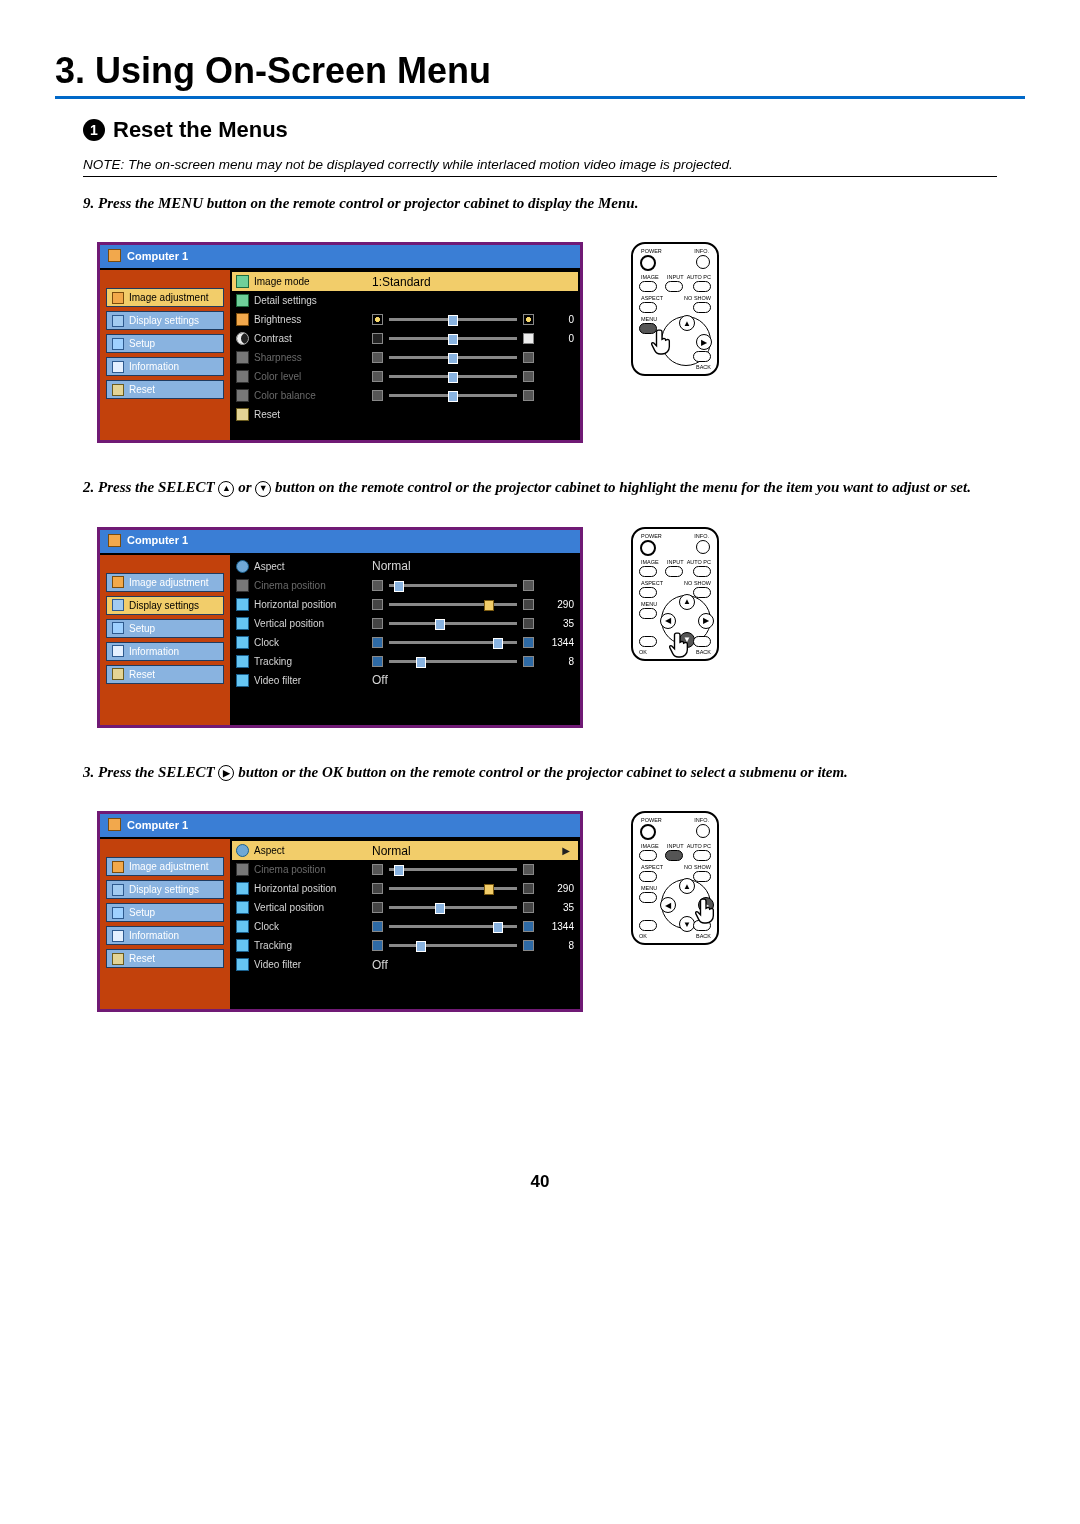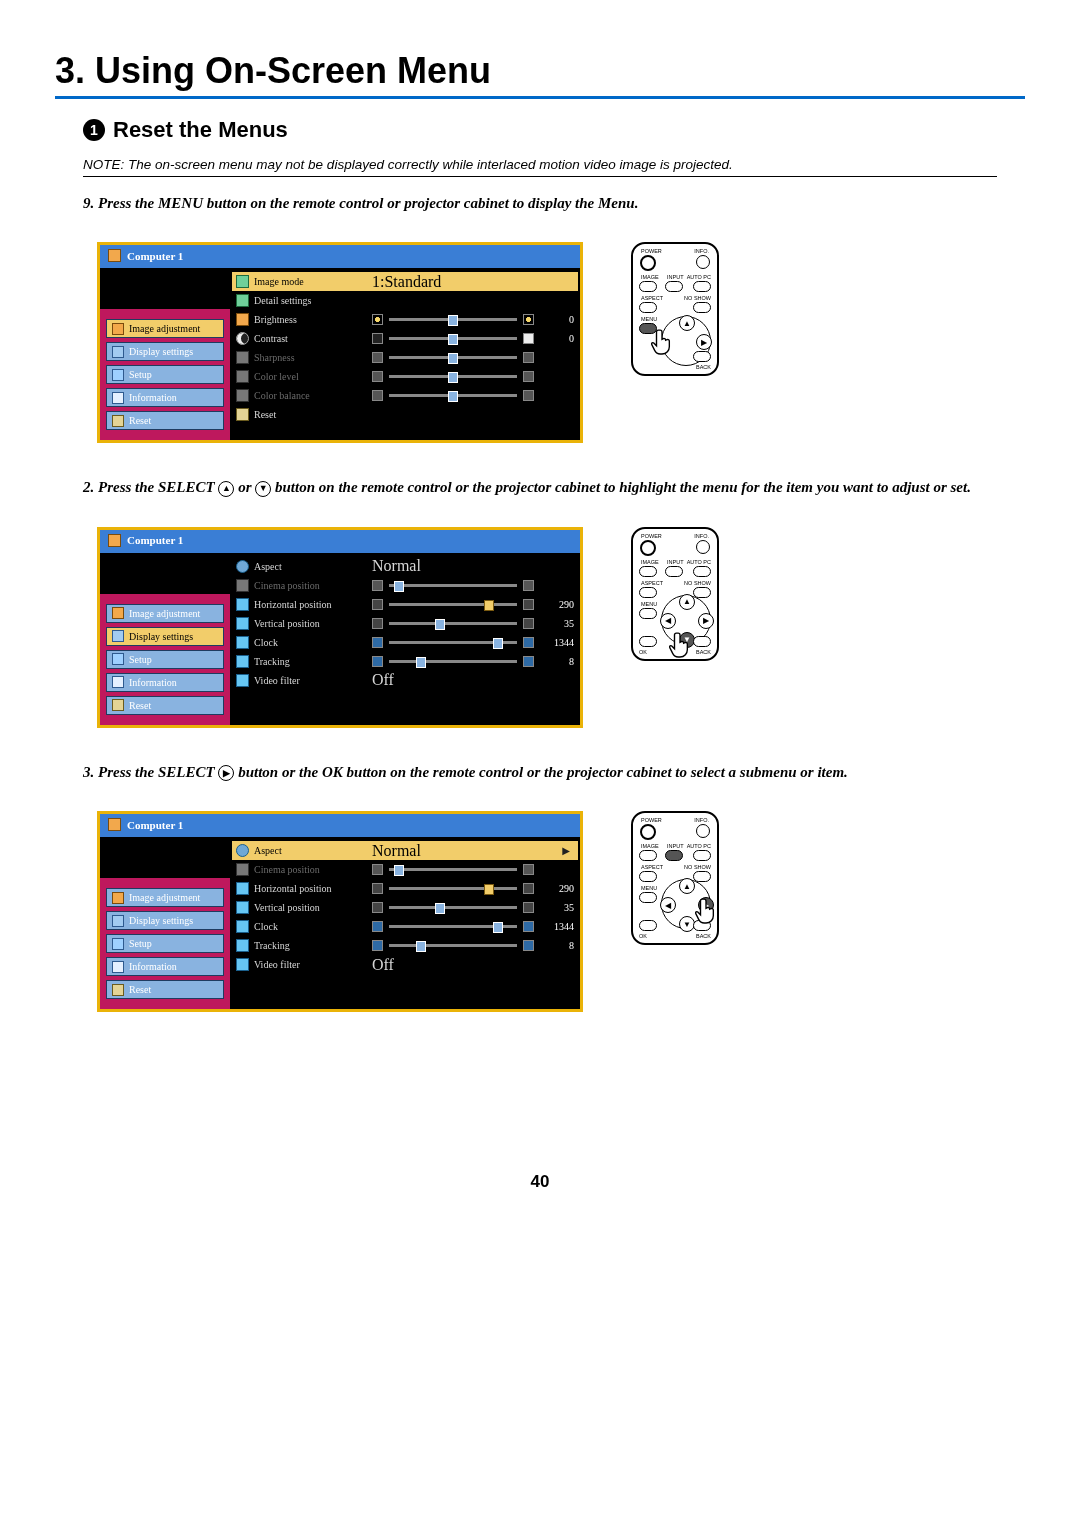--- a/index.html
+++ b/index.html
@@ -62,46 +62,45 @@
     display: flex;
     align-items: flex-start;
     gap: 48px;
     margin: 0 0 36px 42px;
   }
 
   
   .osd {
     width: 480px;
     background: #000;
-    border: 3px solid #eab308;
-    font-family: Liberation Serif, serif;
+    border: 3px solid #701a75;
+    font-family: Liberation Sans, sans-serif;
     font-size: 11px;
     color: #d6d6d6;
   }
   .osd-header {
     background: #3a7ed5;
     color: #fff;
     font-weight: bold;
     padding: 4px 10px 6px 8px;
     display: flex;
     align-items: center;
     gap: 6px;
     border-bottom: 2px solid #000;
   }
   .osd-body {
     display: flex;
     min-height: 170px;
   }
   .osd-side {
     width: 130px;
-    background: #be185d;
+    background: #c2410c;
     display: flex;
     flex-direction: column;
-    padding: 8px 0 0 0;
-    margin-top: 39px;
+    padding: 16px 0 0 0;
   }
   .side-item {
     margin: 2px 6px;
     height: 17px;
     border: 1px solid #1f3b60;
     background: #89b3e0;
     color: #fff;
     font-size: 10px;
     display: flex;
     align-items: center;
@@ -137,21 +136,21 @@
     padding: 0 4px;
     gap: 6px;
     color: #d6d6d6;
   }
   .row.highlight {
     background: #f2cd6a;
     color: #000;
   }
   .row.disabled { color: #6a6a6a; }
   .row .rlabel { width: 130px; display: flex; align-items: center; gap: 5px; font-size: 10px; }
-  .row .rvalue { width: 70px; font-size: 16px; }
+  .row .rvalue { width: 70px; font-size: 12px; }
   .row .rnum   { width: 34px; text-align: right; font-size: 10px; color: #fff; }
   .row .arrow { color: #fff; font-size: 10px; margin-left: auto; padding-right: 4px;}
   .row.highlight .arrow { color: #222; }
   .ricon {
     width: 11px;
     height: 11px;
     display: inline-block;
     flex-shrink: 0;
   }
   .ricon.sq-blue   { background:#66c6f3; border:1px solid #1a5f8c; }

